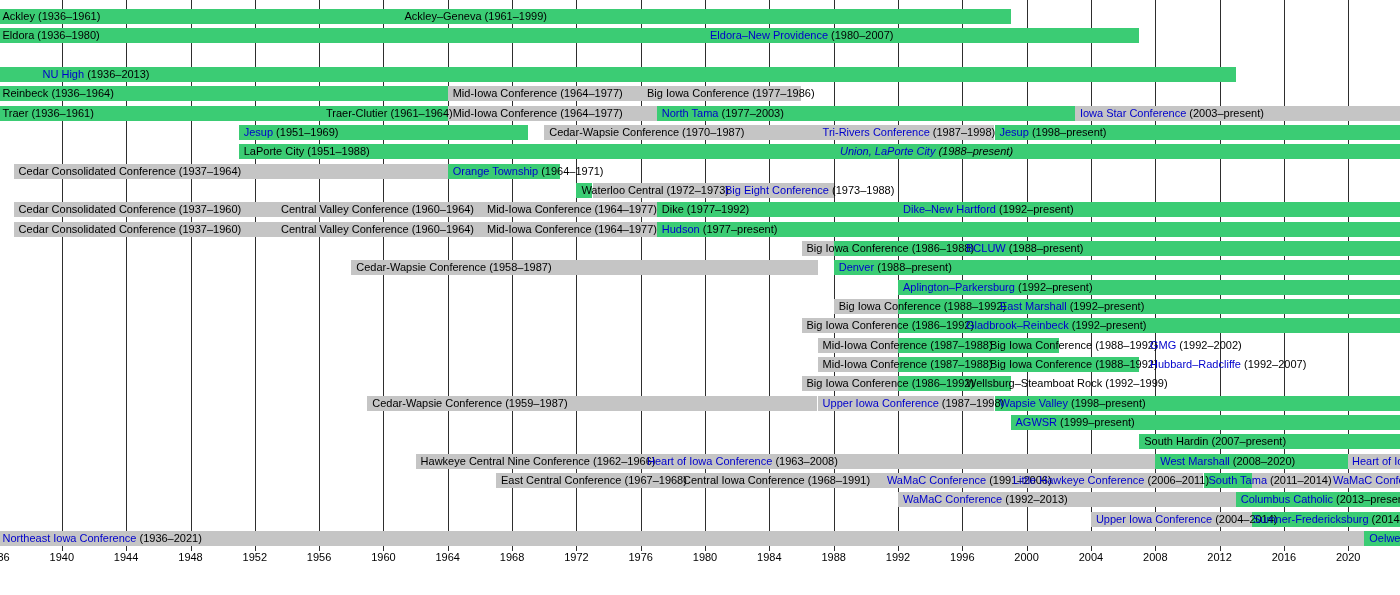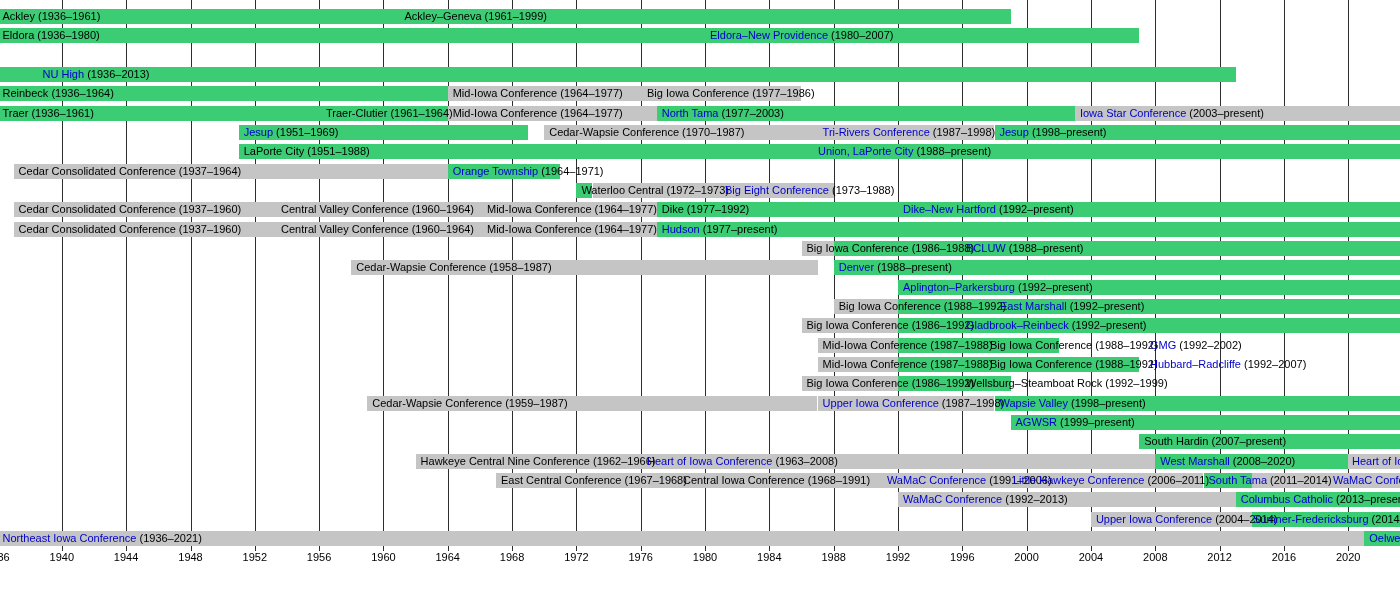--- a/index.html
+++ b/index.html
@@ -115,21 +115,21 @@
       <div class="lbl" style="left: 549.2px;"><span class="nm">Cedar-Wapsie Conference</span><span class="yrs"> (1970–1987)</span></div>
       <div class="bar gray" style="left: 817.6px; width: 176.9px;"></div>
       <div class="lbl" style="left: 822.6px;"><span class="nm link">Tri-Rivers Conference</span><span class="yrs"> (1987–1998)</span></div>
       <div class="bar green" style="left: 994.5px; width: 406.8px;"></div>
       <div class="lbl" style="left: 999.5px;"><span class="nm link">Jesup</span><span class="yrs"> (1998–present)</span></div>
     </div>
     <div class="row" style="top: 144px;">
       <div class="bar green" style="left: 238.7px; width: 595px;"></div>
       <div class="lbl" style="left: 243.7px;"><span class="nm">LaPorte City</span><span class="yrs"> (1951–1988)</span></div>
       <div class="bar green" style="left: 833.7px; width: 567.6px;"></div>
-      <div class="lbl" style="left: 818px;"><span class="nm link">Union, LaPorte City</span><span class="yrs"> (1988–present)</span></div>
+      <div class="lbl" style="left: 840px; font-style: italic;"><span class="nm link">Union, LaPorte City</span><span class="yrs"> (1988–present)</span></div>
     </div>
     <div class="row" style="top: 164px;">
       <div class="bar gray" style="left: 13.6px; width: 434.2px;"></div>
       <div class="lbl" style="left: 18.6px;"><span class="nm">Cedar Consolidated Conference</span><span class="yrs"> (1937–1964)</span></div>
       <div class="bar green" style="left: 447.7px; width: 112.6px;"></div>
       <div class="lbl" style="left: 452.7px;"><span class="nm link">Orange Township</span><span class="yrs"> (1964–1971)</span></div>
     </div>
     <div class="row" style="top: 183px;">
       <div class="bar green" style="left: 576.4px; width: 16.1px;"></div>
       <div class="lbl" style="left: 581.4px;"><span class="nm">Waterloo Central</span><span class="yrs"> (1972–1973)</span></div>

